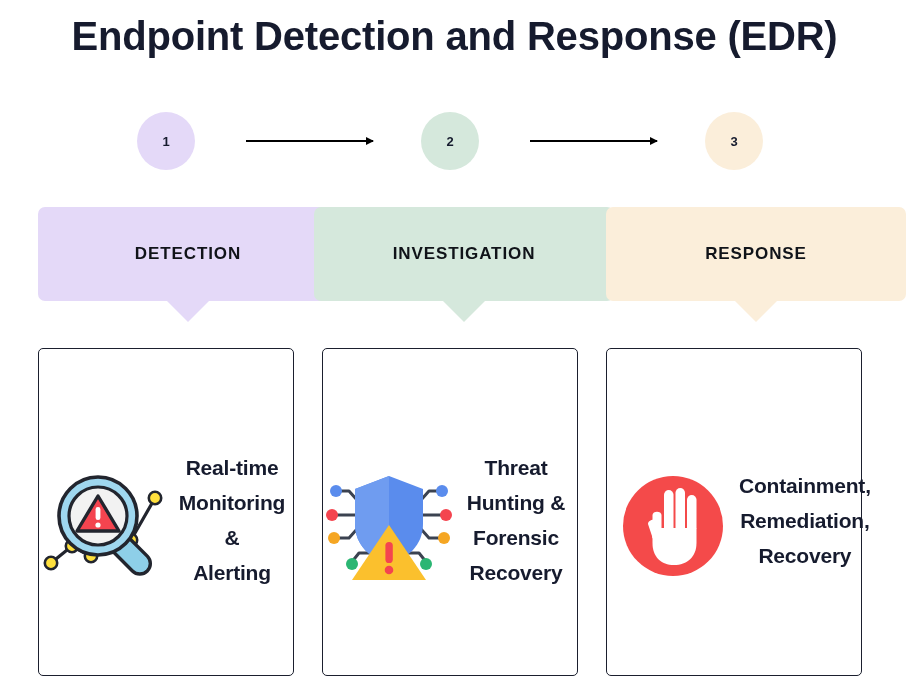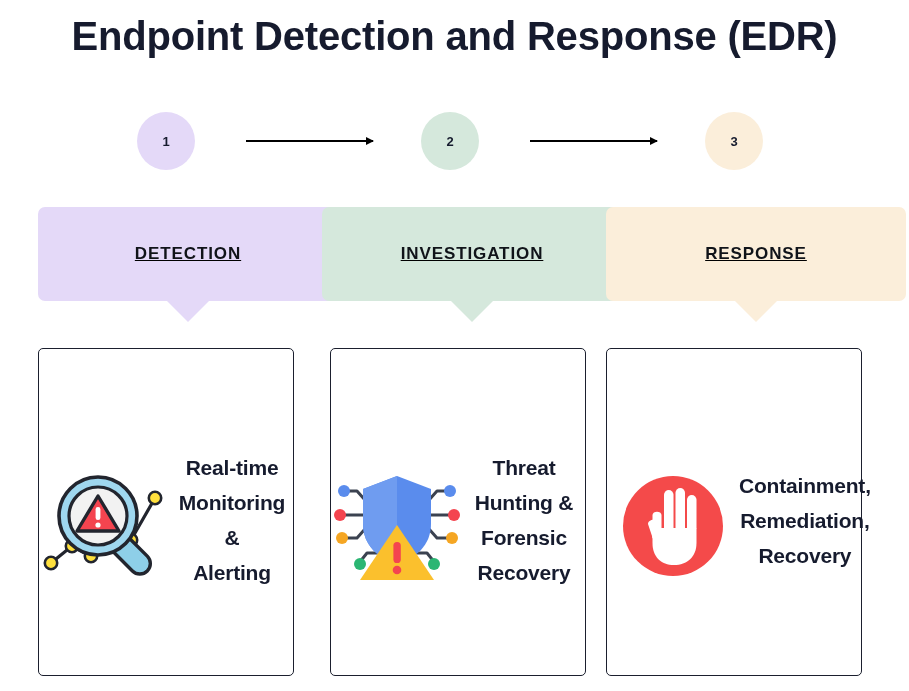--- a/index.html
+++ b/index.html
@@ -89,24 +89,23 @@
     top: 207px;
     left: 0;
     width: 909px;
     height: 116px;
   }
   .banner {
     position: absolute;
     top: 0;
     width: 300px;
     height: 94px;
-    text-decoration: underline;
   }
   .banner.b1 { left: 38px; }
-  .banner.b2 { left: 322px; }
+  .banner.b2 { left: 314px; }
   .banner.b3 { left: 606px; }
 
   .banner-body {
     width: 100%;
     height: 94px;
     border-radius: 7px;
     display: flex;
     align-items: center;
     justify-content: center;
   }
@@ -140,21 +139,21 @@
     width: 256px;
     height: 328px;
     background: #ffffff;
     border: 1.6px solid #1b1f2e;
     border-radius: 5px;
     display: flex;
     flex-direction: row;
     align-items: center;
   }
   .card.c1 { left: 38px; }
-  .card.c2 { left: 322px; margin-left: 8px; }
+  .card.c2 { left: 322px; }
   .card.c3 { left: 606px; }
 
   .card-icon {
     margin-top: 32px;
     width: 132px;
     height: 120px;
     display: flex;
     align-items: center;
     justify-content: center;
   }

